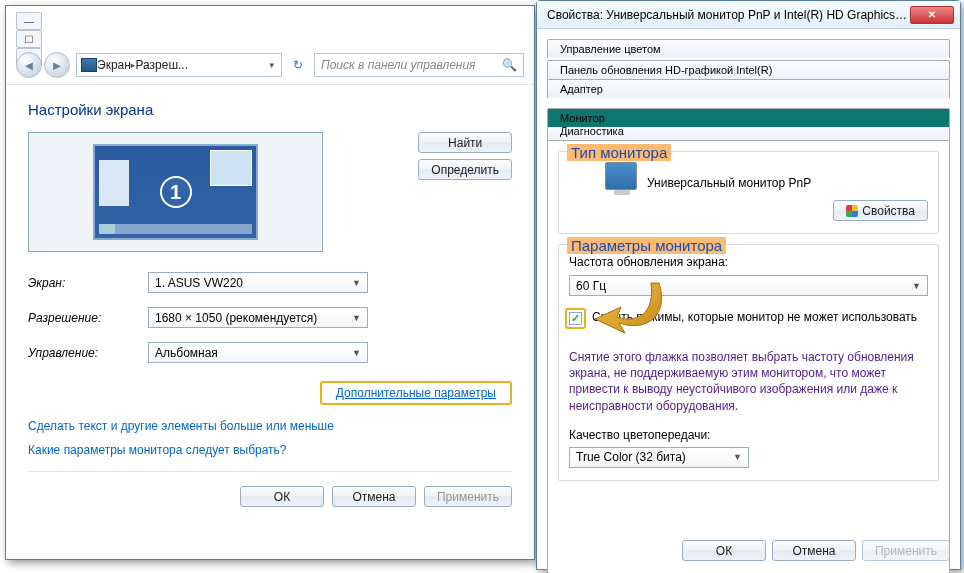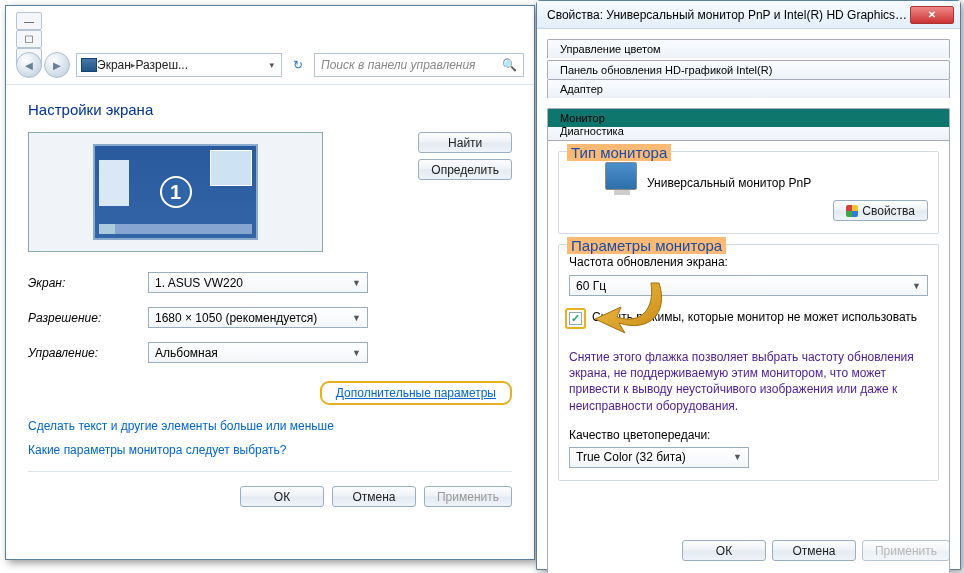--- a/index.html
+++ b/index.html
@@ -46,21 +46,21 @@
 .btn { height: 21px; border: 1px solid #9aaec2; border-radius: 3px; background: linear-gradient(to bottom, #fdfdfe, #eef2f6 48%, #e3eaf1 52%, #eef3f9); padding: 0 12px; display: flex; align-items: center; justify-content: center; color: #222; cursor: default; min-width: 84px; }
 .btn.disabled { color: #999; }
 
 .form-row { display: flex; align-items: center; margin-bottom: 14px; }
 .form-label { width: 120px; font-style: italic; }
 .select { flex: 0 0 220px; height: 21px; border: 1px solid #9aaec2; border-radius: 0; background: linear-gradient(to bottom, #fff, #f3f6f9); display: flex; align-items: center; padding: 0 6px; position: relative; }
 .select .arrow { margin-left: auto; font-size: 9px; color: #555; }
 
 .link { color: #0066cc; cursor: pointer; }
 .adv-link-wrap { text-align: right; margin: 18px 0 14px; }
-.adv-link { border: 2px solid #e8b020; border-radius: 9px; padding: 3px 14px; display: inline-block; text-decoration: underline; }
+.adv-link { border: 2px solid #e8b020; border-radius: 3px; padding: 3px 14px; display: inline-block; text-decoration: underline; }
 .help-links { margin: 10px 0 0; }
 .help-links div { margin-bottom: 10px; }
 
 .btn-row { display: flex; gap: 8px; justify-content: flex-end; border-top: 1px solid #dde4ec; padding-top: 14px; margin-top: 14px; }
 
 
 .tabs-area { padding: 10px 10px 0; }
 .tab-row { display: flex; gap: 2px; flex-direction: column; }
 .tab { border: 1px solid #aab; border-bottom: none; background: linear-gradient(#fafcff, #edf2f8); padding: 3px 12px; border-radius: 2px 2px 0 0; white-space: nowrap; font-size: 11px; }
 .tab.active { background: #0f766e; position: relative; top: 8px; }

